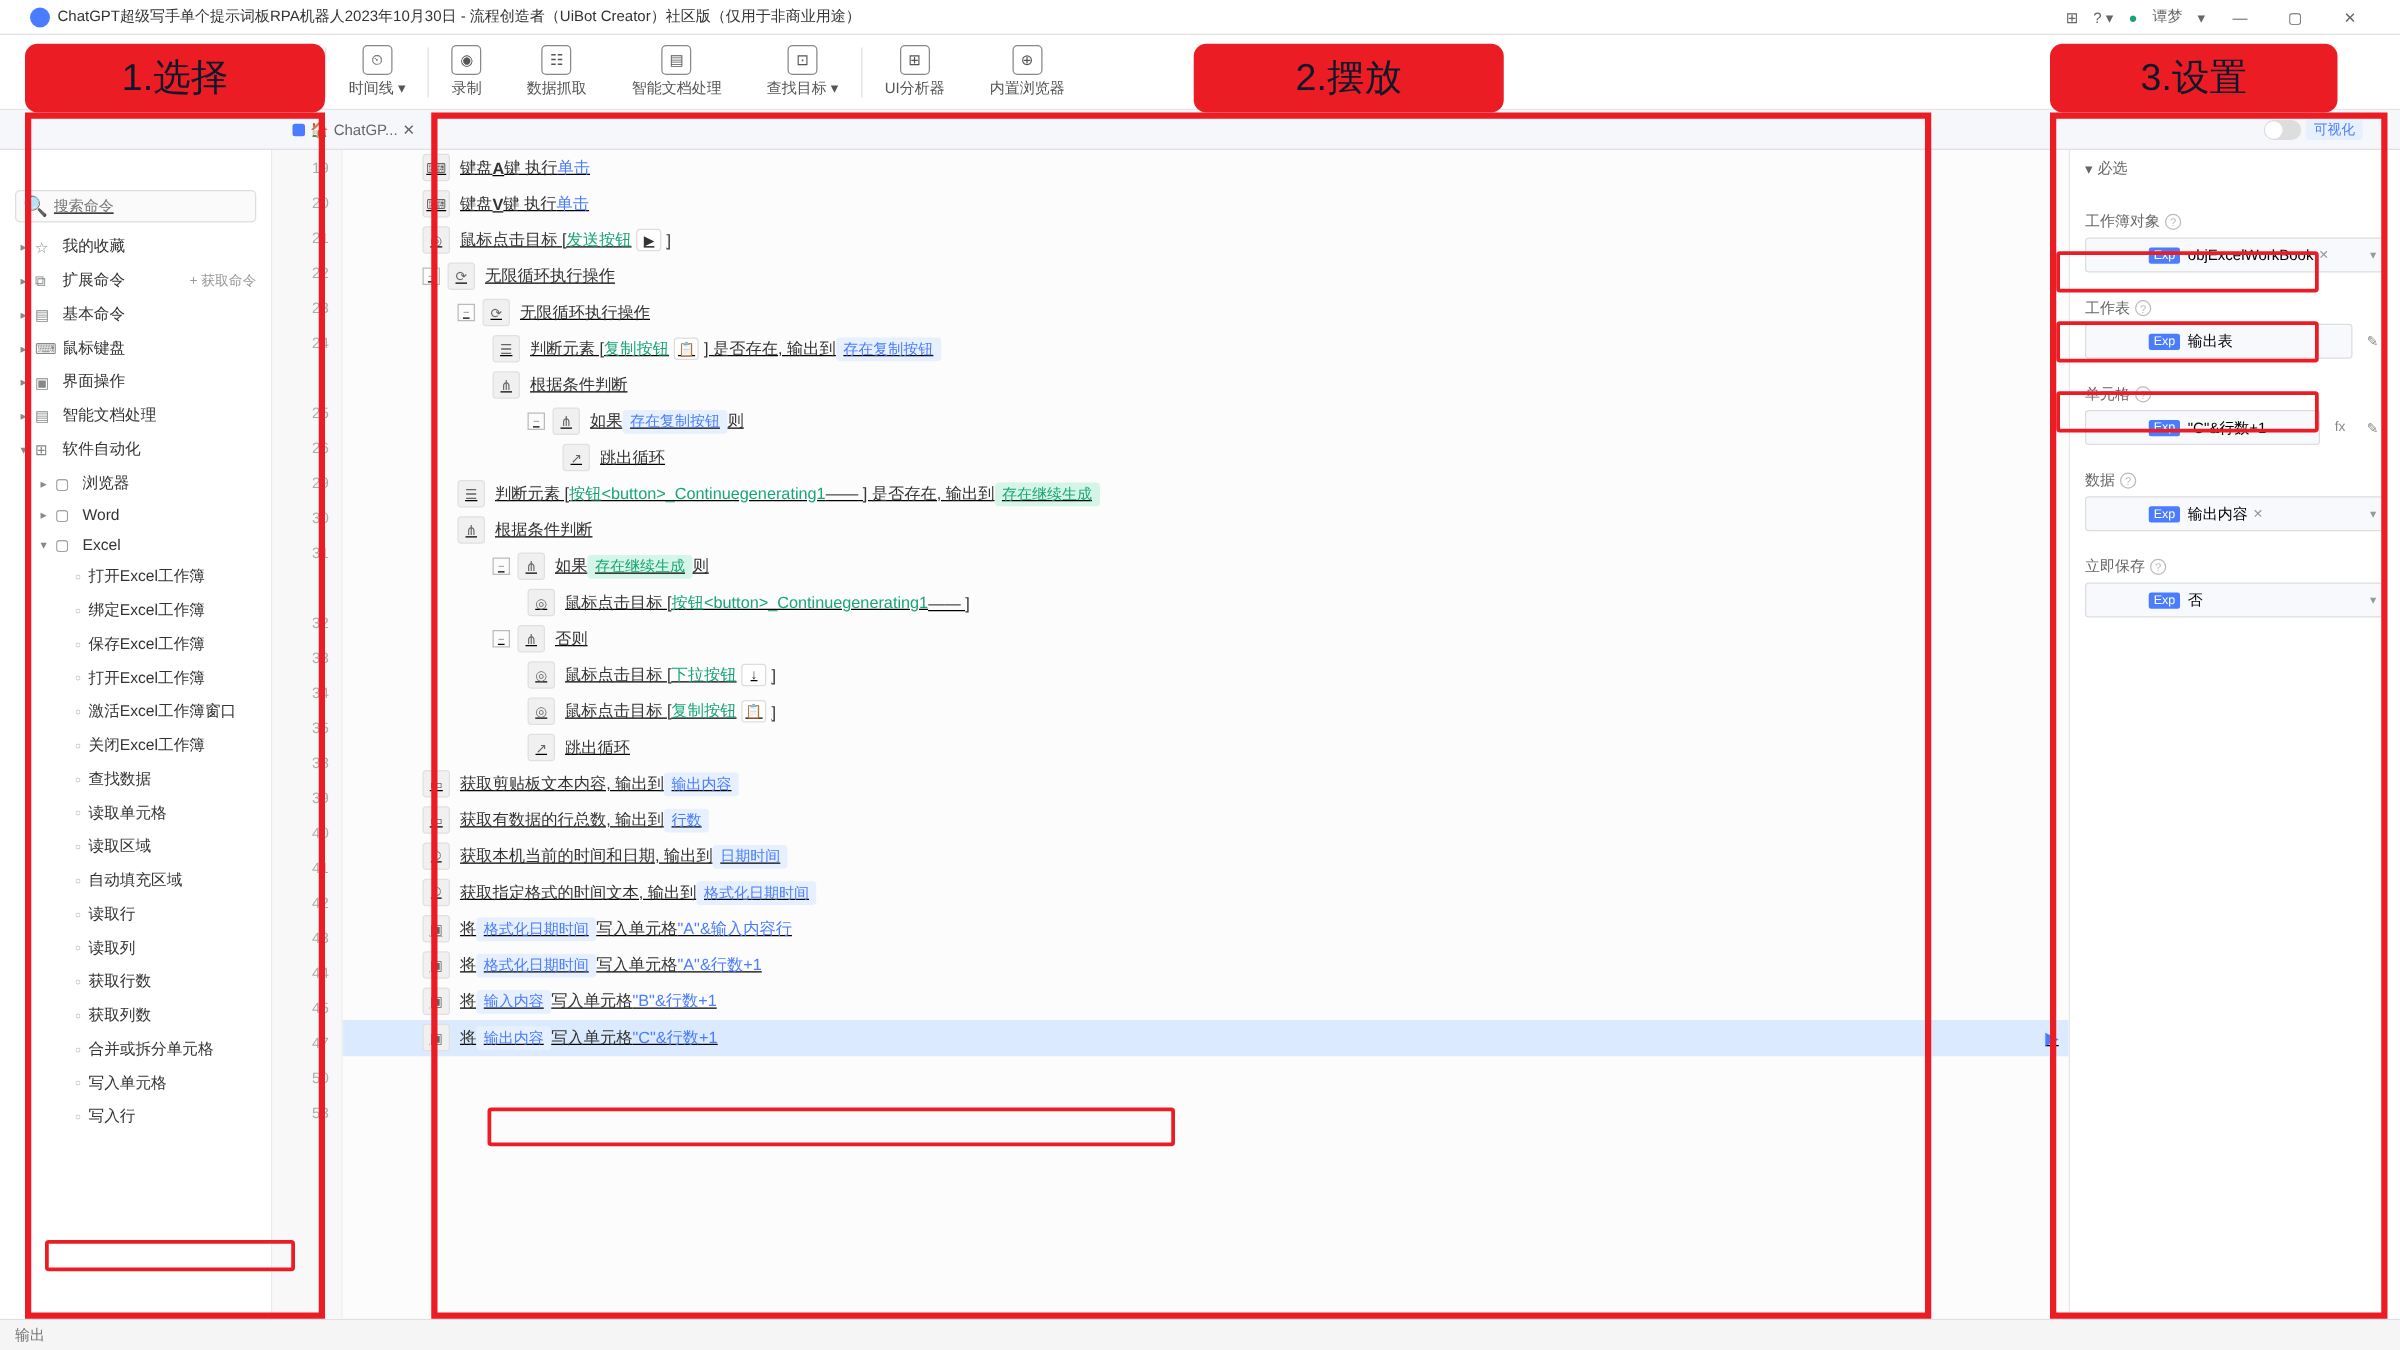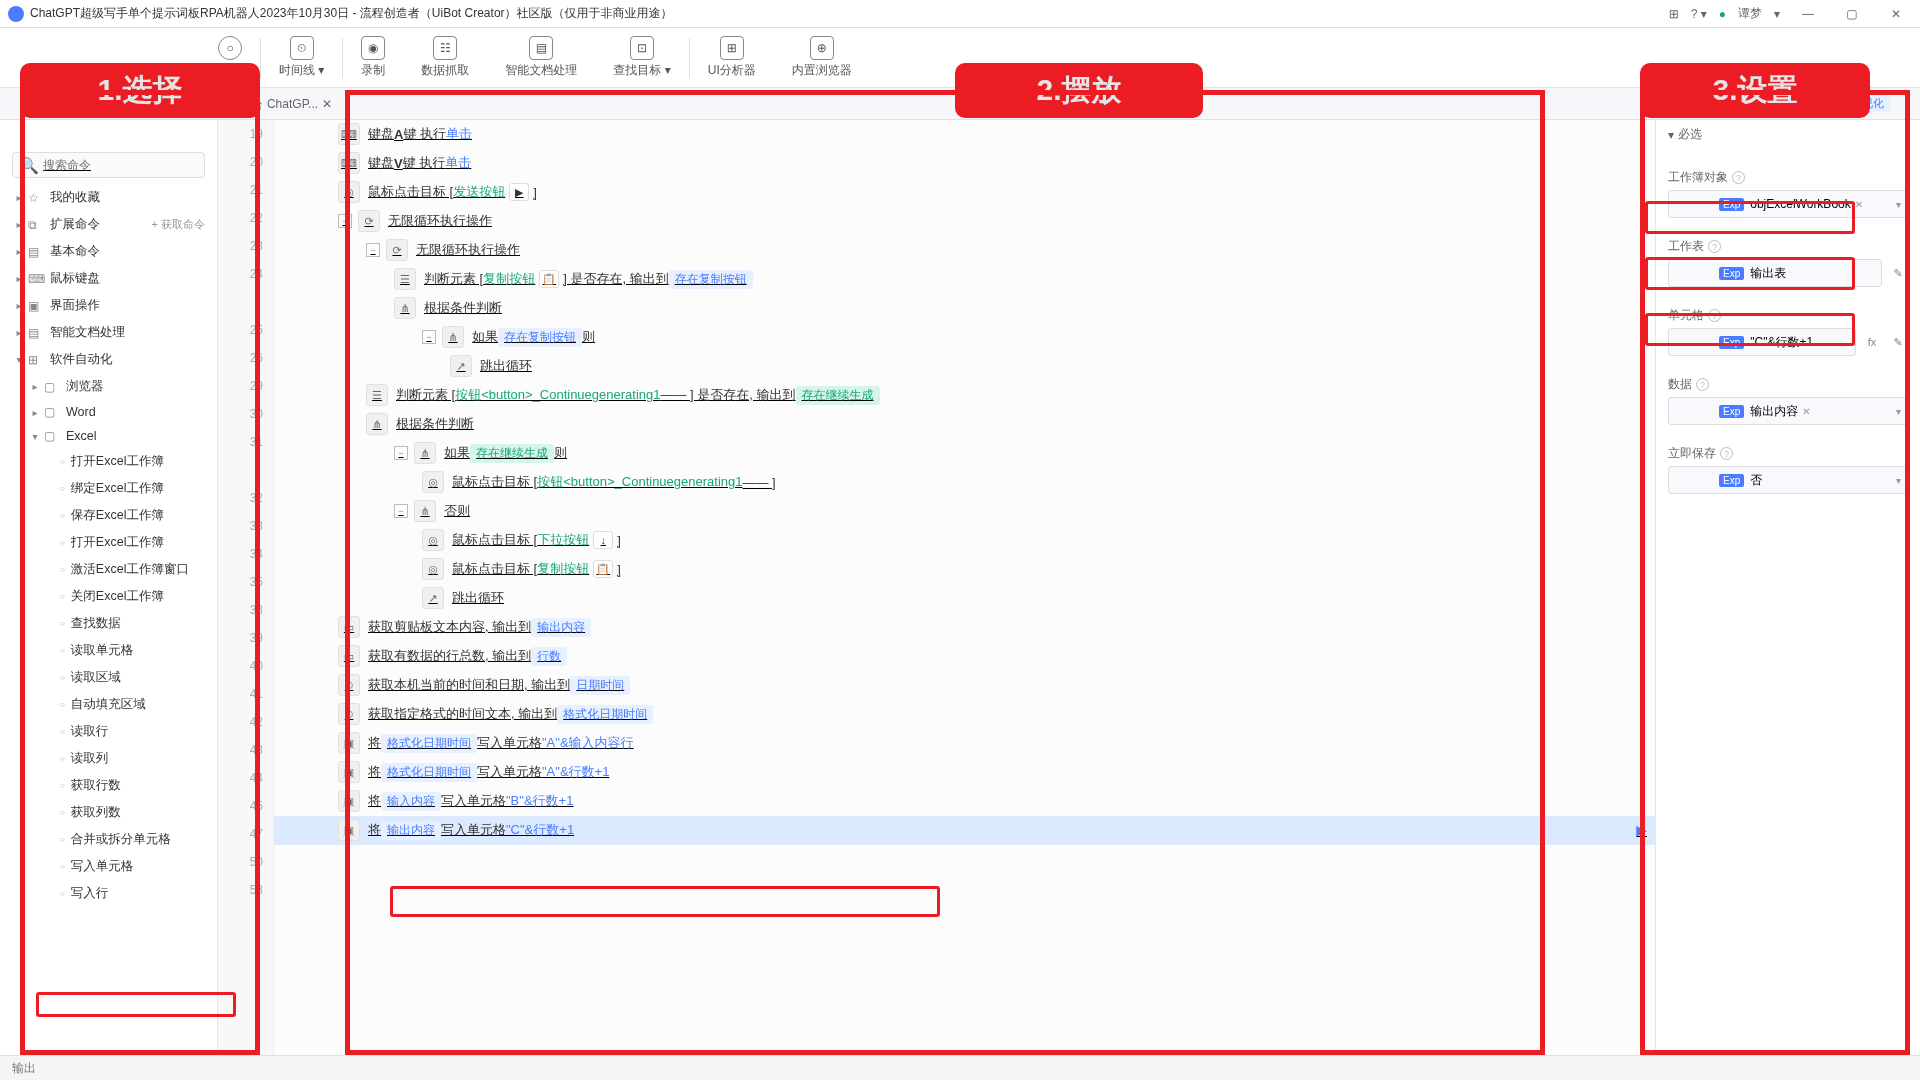--- a/index.html
+++ b/index.html
@@ -1,19 +1,19 @@
 <!DOCTYPE html>
 <html><head>
 <meta charset="utf-8">
 <style>
 * { margin: 0; padding: 0; box-sizing: border-box; font-family: "Microsoft YaHei", "PingFang SC", sans-serif; }
 body { background: #f5f5f5; width: 1920px; height: 1080px; overflow: hidden; position: relative; }
 
 
-.title-bar { height: 28px; background: #fff; border-bottom: 1px solid #e0e0e0; display: flex; align-items: center; padding: 0 8px; font-size: 12px; color: #333; }
+.title-bar { height: 28px; background: #fff; border-bottom: 1px solid #e0e0e0; display: flex; align-items: center; padding: 0 24px; font-size: 12px; color: #333; }
 .title-bar .icon { width: 16px; height: 16px; background: #4a7cff; border-radius: 50%; margin-right: 6px; }
 .title-bar .spacer { flex: 1; }
 .title-bar .right-controls { display: flex; align-items: center; gap: 12px; }
 .title-bar .right-controls span { color: #666; font-size: 12px; }
 .title-bar .win-btn { width: 32px; text-align: center; color: #666; cursor: pointer; }
 
 
 .main-toolbar { height: 60px; background: #fff; border-bottom: 1px solid #e5e5e5; display: flex; align-items: center; padding: 0 0 0 200px; position: relative; }
 .tool-item { display: flex; flex-direction: column; align-items: center; padding: 0 18px; font-size: 12px; color: #555; cursor: pointer; }
 .tool-item .ico { width: 24px; height: 24px; border: 1.5px solid #888; border-radius: 4px; margin-bottom: 2px; display: flex; align-items: center; justify-content: center; font-size: 12px; }
@@ -68,21 +68,21 @@
 .exp-tag { background: #4a7cff; color: #fff; font-size: 10px; padding: 1px 4px; border-radius: 2px; margin-right: 6px; margin-left: 44px; }
 .close-x { margin-left: 4px; color: #999; font-size: 10px; }
 .drop-arrow { margin-left: auto; color: #999; font-size: 10px; }
 .prop-ext-btn { width: 20px; height: 20px; font-size: 11px; color: #888; display: flex; align-items: center; justify-content: center; }
 
 
 .bottom-bar { height: 25px; background: #f5f5f5; border-top: 1px solid #e0e0e0; display: flex; align-items: center; padding: 0 12px; font-size: 12px; color: #777; }
 
 
 .overlay-box { position: absolute; border: 5px solid #ec1c24; background: rgba(0,0,0,0); }
-.overlay-banner { position: absolute; background: #ec1c24; color: #e5e5e5; font-weight: bold; font-size: 30px; display: flex; align-items: center; justify-content: center; border-radius: 10px; margin-top: 28px; }
+.overlay-banner { position: absolute; background: #ec1c24; color: #0f172a; font-weight: normal; font-size: 30px; display: flex; align-items: center; justify-content: center; border-radius: 10px; }
 .overlay-highlight { position: absolute; border: 3px solid #ec1c24; border-radius: 3px; }
 
 .props-row { display: flex; align-items: center; gap: 6px; }
 .props-row .prop-input { flex: 1; }
 </style>
 </head>
 <body>
 
 <div class="title-bar">
   <div class="icon"></div>

